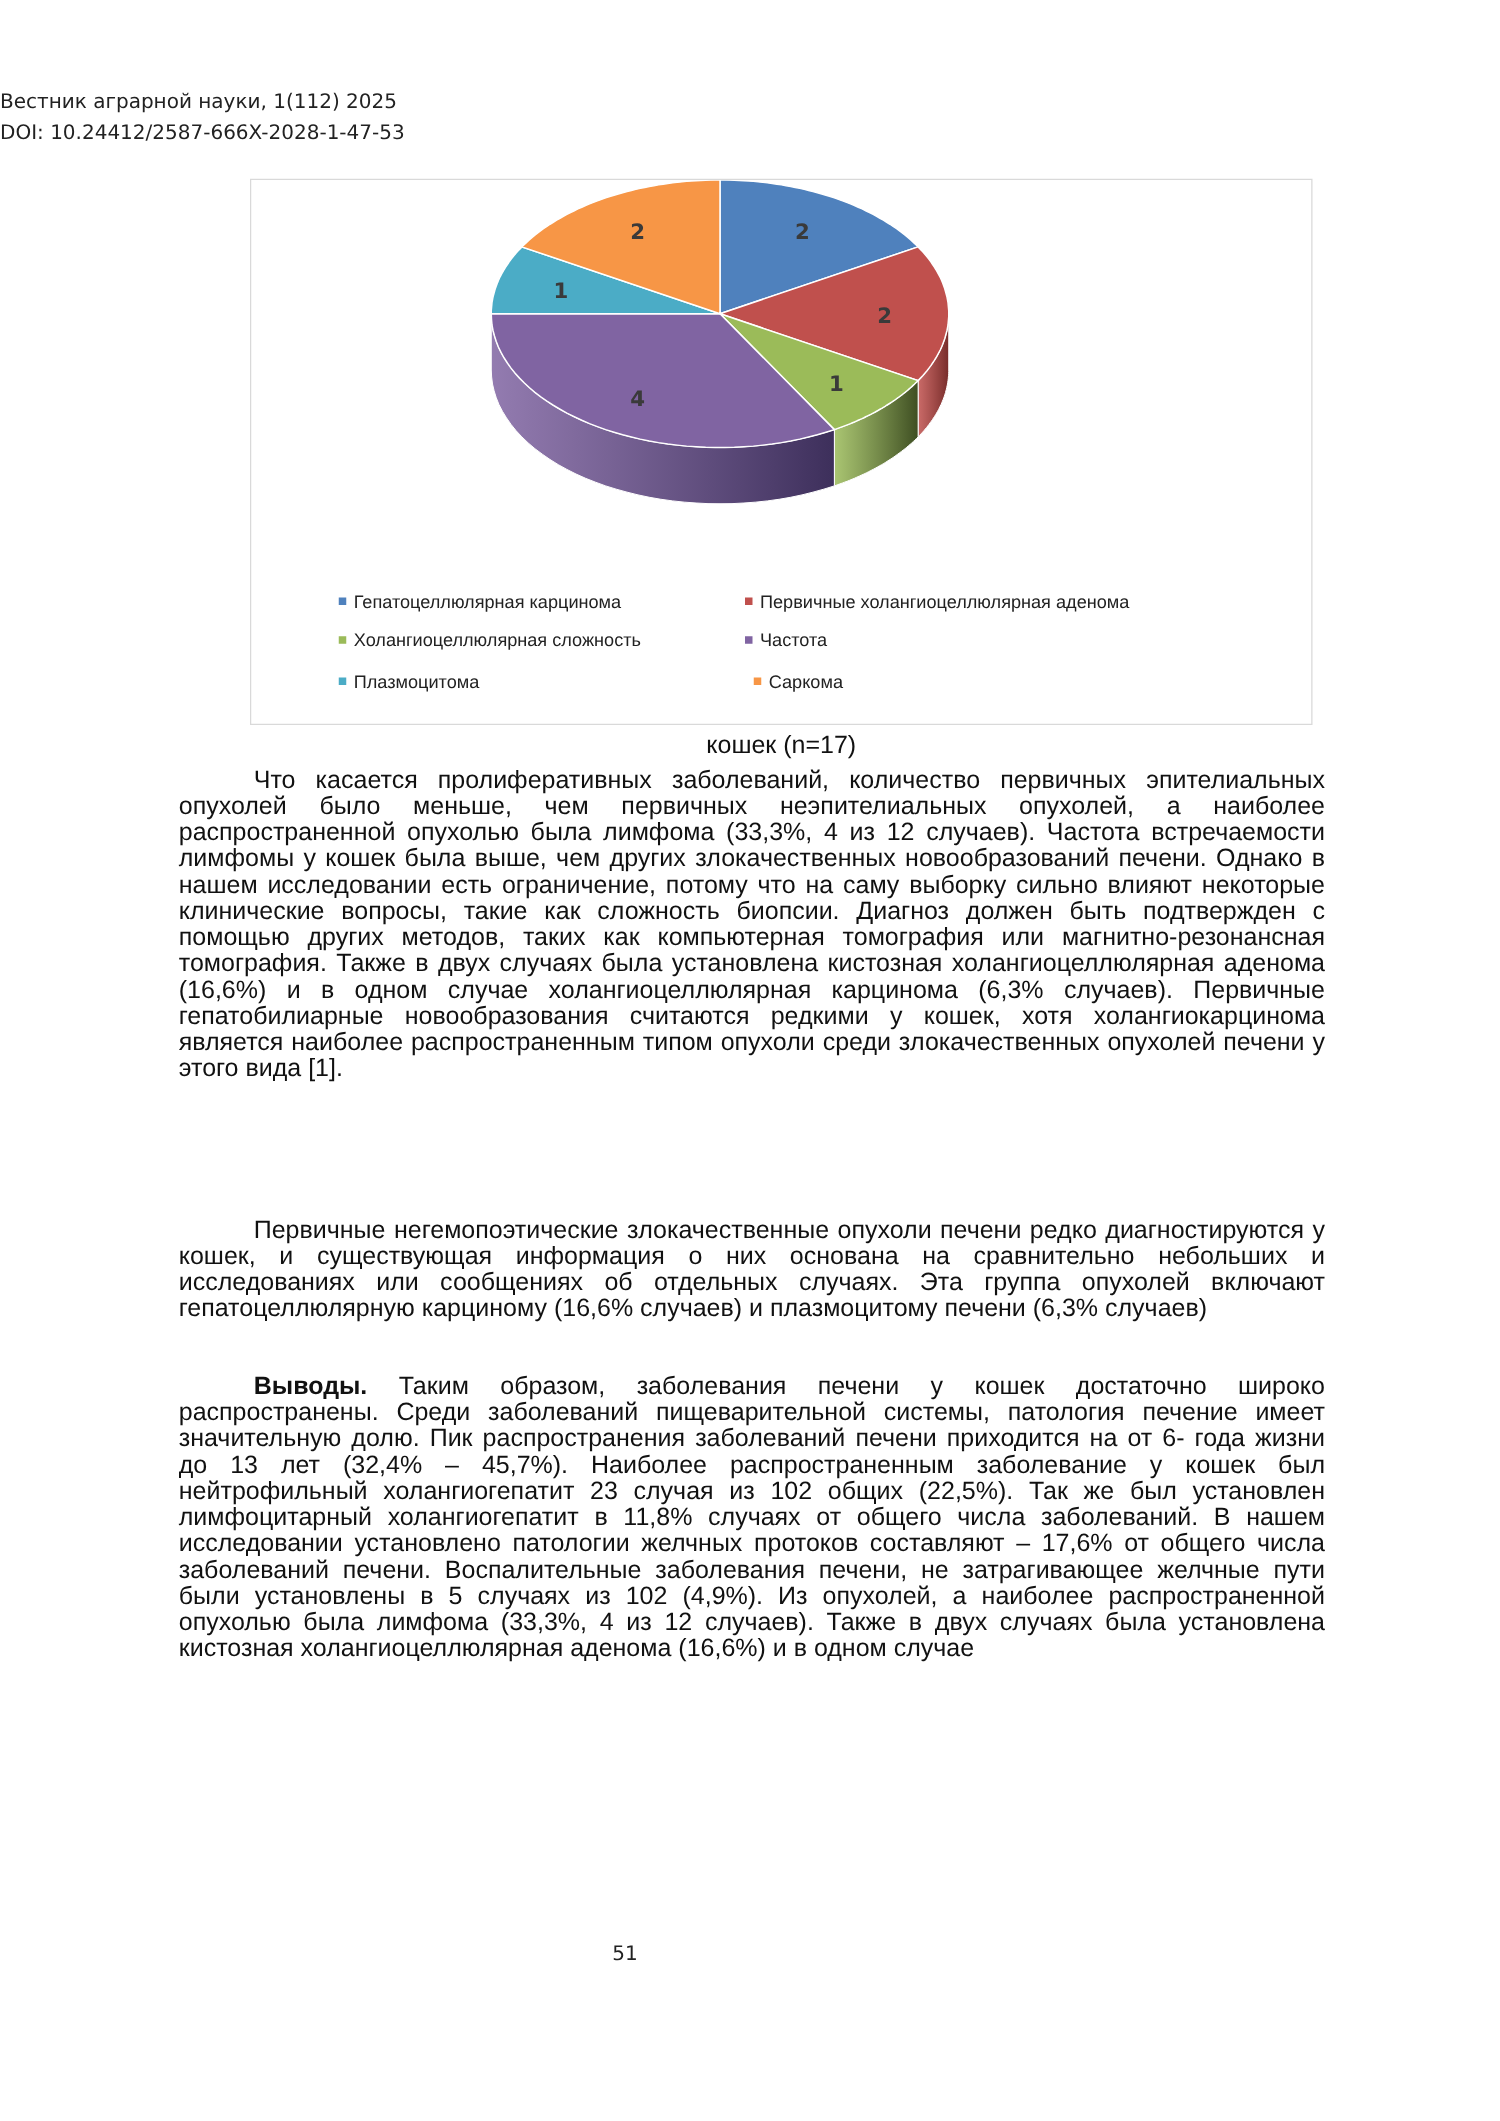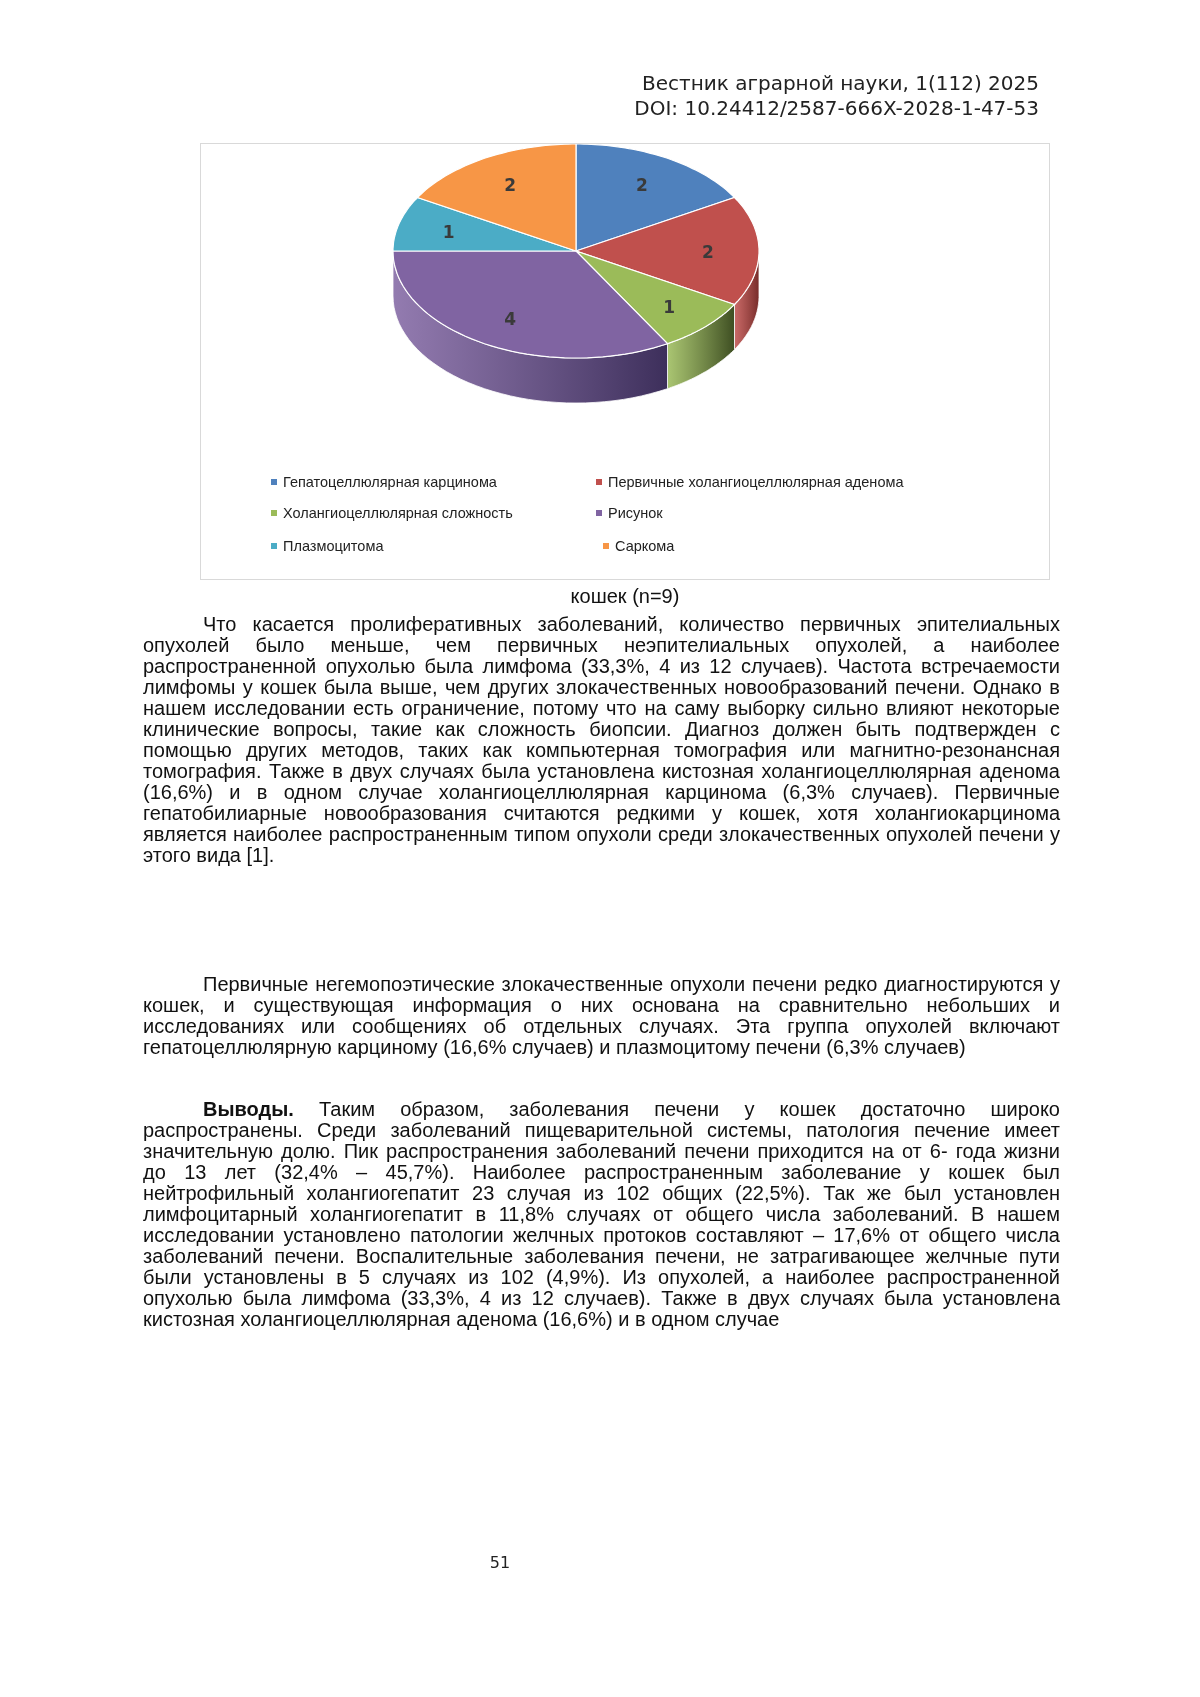--- a/index.html
+++ b/index.html
@@ -1,17 +1,17 @@
 <!DOCTYPE html>
 <html><head>
 <meta charset="utf-8">
 <style>
   html, body { margin:0; padding:0; background:#ffffff; }
   body { width:1200px; height:1697px; position:relative; overflow:hidden; color:#111; }
-  .hdr { position:absolute; left:0; width:1039px; text-align:right; font-family:"DejaVu Sans", sans-serif; font-size:20px; color:#222; }
+  .hdr { position:absolute; left:0; width:1039px; text-align:left; font-family:"DejaVu Sans", sans-serif; font-size:16px; color:#222; }
   #hdr1 { top:71px; }
   #hdr2 { top:96px; }
   .chart-box { position:absolute; left:200px; top:143px; width:850px; height:437px; border:1px solid #d9d9d9; box-sizing:border-box; background:#fff; }
   .chart-box svg { position:absolute; left:0; top:0; }
   .legend { position:absolute; left:70px; top:330px; width:760px; font-family:"Liberation Sans", sans-serif; font-size:14.5px; color:#222; }
   .leg-item { position:absolute; white-space:nowrap; }
   .leg-item .sw { display:inline-block; width:6px; height:6px; margin-right:6px; vertical-align:middle; position:relative; top:-1px; }
   .caption { position:absolute; left:190px; width:870px; text-align:center; font-family:"Liberation Sans", sans-serif; font-size:20px; line-height:27px; color:#111; }
   #cap { top:583px; }
   .para { position:absolute; left:143px; width:917px; font-family:"Liberation Sans", sans-serif; font-size:20px; line-height:21px; text-align:justify; color:#111; }
@@ -54,28 +54,28 @@
       <text x="506.8" y="114.0" text-anchor="middle" font-family="&quot;DejaVu Sans&quot;, sans-serif" font-size="17" font-weight="bold" fill="#3a3a3a">2</text>
       <text x="468.2" y="168.5" text-anchor="middle" font-family="&quot;DejaVu Sans&quot;, sans-serif" font-size="17" font-weight="bold" fill="#3a3a3a">1</text>
       <text x="309.1" y="180.7" text-anchor="middle" font-family="&quot;DejaVu Sans&quot;, sans-serif" font-size="17" font-weight="bold" fill="#3a3a3a">4</text>
       <text x="247.7" y="94.1" text-anchor="middle" font-family="&quot;DejaVu Sans&quot;, sans-serif" font-size="17" font-weight="bold" fill="#3a3a3a">1</text>
       <text x="309.1" y="47.3" text-anchor="middle" font-family="&quot;DejaVu Sans&quot;, sans-serif" font-size="17" font-weight="bold" fill="#3a3a3a">2</text>
     </svg>
   <div class="legend" id="legend">
     <div class="leg-item" style="left:0;top:0"><span class="sw" style="background: rgb(79, 129, 189);"></span><span>Гепатоцеллюлярная карцинома</span></div>
     <div class="leg-item" style="left:325px;top:0"><span class="sw" style="background: rgb(192, 80, 77);"></span><span>Первичные холангиоцеллюлярная аденома</span></div>
     <div class="leg-item" style="left:0;top:31px"><span class="sw" style="background: rgb(155, 187, 89);"></span><span>Холангиоцеллюлярная сложность</span></div>
-    <div class="leg-item" style="left:325px;top:31px"><span class="sw" style="background: rgb(128, 100, 162);"></span><span>Рисунок</span></div>
+    <div class="leg-item" style="left:325px;top:31px"><span class="sw" style="background: rgb(128, 100, 162);"></span><span>Частота</span></div>
     <div class="leg-item" style="left:0;top:64px"><span class="sw" style="background: rgb(75, 172, 198);"></span><span>Плазмоцитома</span></div>
     <div class="leg-item" style="left:332px;top:64px"><span class="sw" style="background: rgb(247, 150, 70);"></span><span>Саркома</span></div>
   </div>
 </div>
 
 <div id="cap" class="caption">
-  <div>кошек (n=9)</div>
+  <div>кошек (n=17)</div>
 </div>
 
 <div class="para" style="top:614px"><span class="ind"></span><span>Что касается пролиферативных заболеваний, количество первичных эпителиальных опухолей было меньше, чем первичных неэпителиальных опухолей, а наиболее распространенной опухолью была лимфома (33,3%, 4 из 12 случаев). Частота встречаемости лимфомы у кошек была выше, чем других злокачественных новообразований печени. Однако в нашем исследовании есть ограничение, потому что на саму выборку сильно влияют некоторые клинические вопросы, такие как сложность биопсии. Диагноз должен быть подтвержден с помощью других методов, таких как компьютерная томография или магнитно-резонансная томография. Также в двух случаях была установлена кистозная холангиоцеллюлярная аденома (16,6%) и в одном случае холангиоцеллюлярная карцинома (6,3% случаев). Первичные гепатобилиарные новообразования считаются редкими у кошек, хотя холангиокарцинома является наиболее распространенным типом опухоли среди злокачественных опухолей печени у этого вида [1].</span></div>
 
 <div class="para" style="top:974px"><span class="ind"></span><span>Первичные негемопоэтические злокачественные опухоли печени редко диагностируются у кошек, и существующая информация о них основана на сравнительно небольших и исследованиях или сообщениях об отдельных случаях. Эта группа опухолей включают гепатоцеллюлярную карциному (16,6% случаев) и плазмоцитому печени (6,3% случаев)</span></div>
 
 <div class="para" style="top:1099px"><span class="ind"></span><b>Выводы.</b><span> Таким образом, заболевания печени у кошек достаточно широко распространены. Среди заболеваний пищеварительной системы, патология печение имеет значительную долю. Пик распространения заболеваний печени приходится на от 6- года жизни до 13 лет (32,4% – 45,7%). Наиболее распространенным заболевание у кошек был нейтрофильный холангиогепатит 23 случая из 102 общих (22,5%). Так же был установлен лимфоцитарный холангиогепатит в 11,8% случаях от общего числа заболеваний. В нашем исследовании установлено патологии желчных протоков составляют – 17,6% от общего числа заболеваний печени. Воспалительные заболевания печени, не затрагивающее желчные пути были установлены в 5 случаях из 102 (4,9%). Из опухолей, а наиболее распространенной опухолью была лимфома (33,3%, 4 из 12 случаев). Также в двух случаях была установлена кистозная холангиоцеллюлярная аденома (16,6%) и в одном случае</span></div>
 
 <div class="pgnum">51</div>
 

